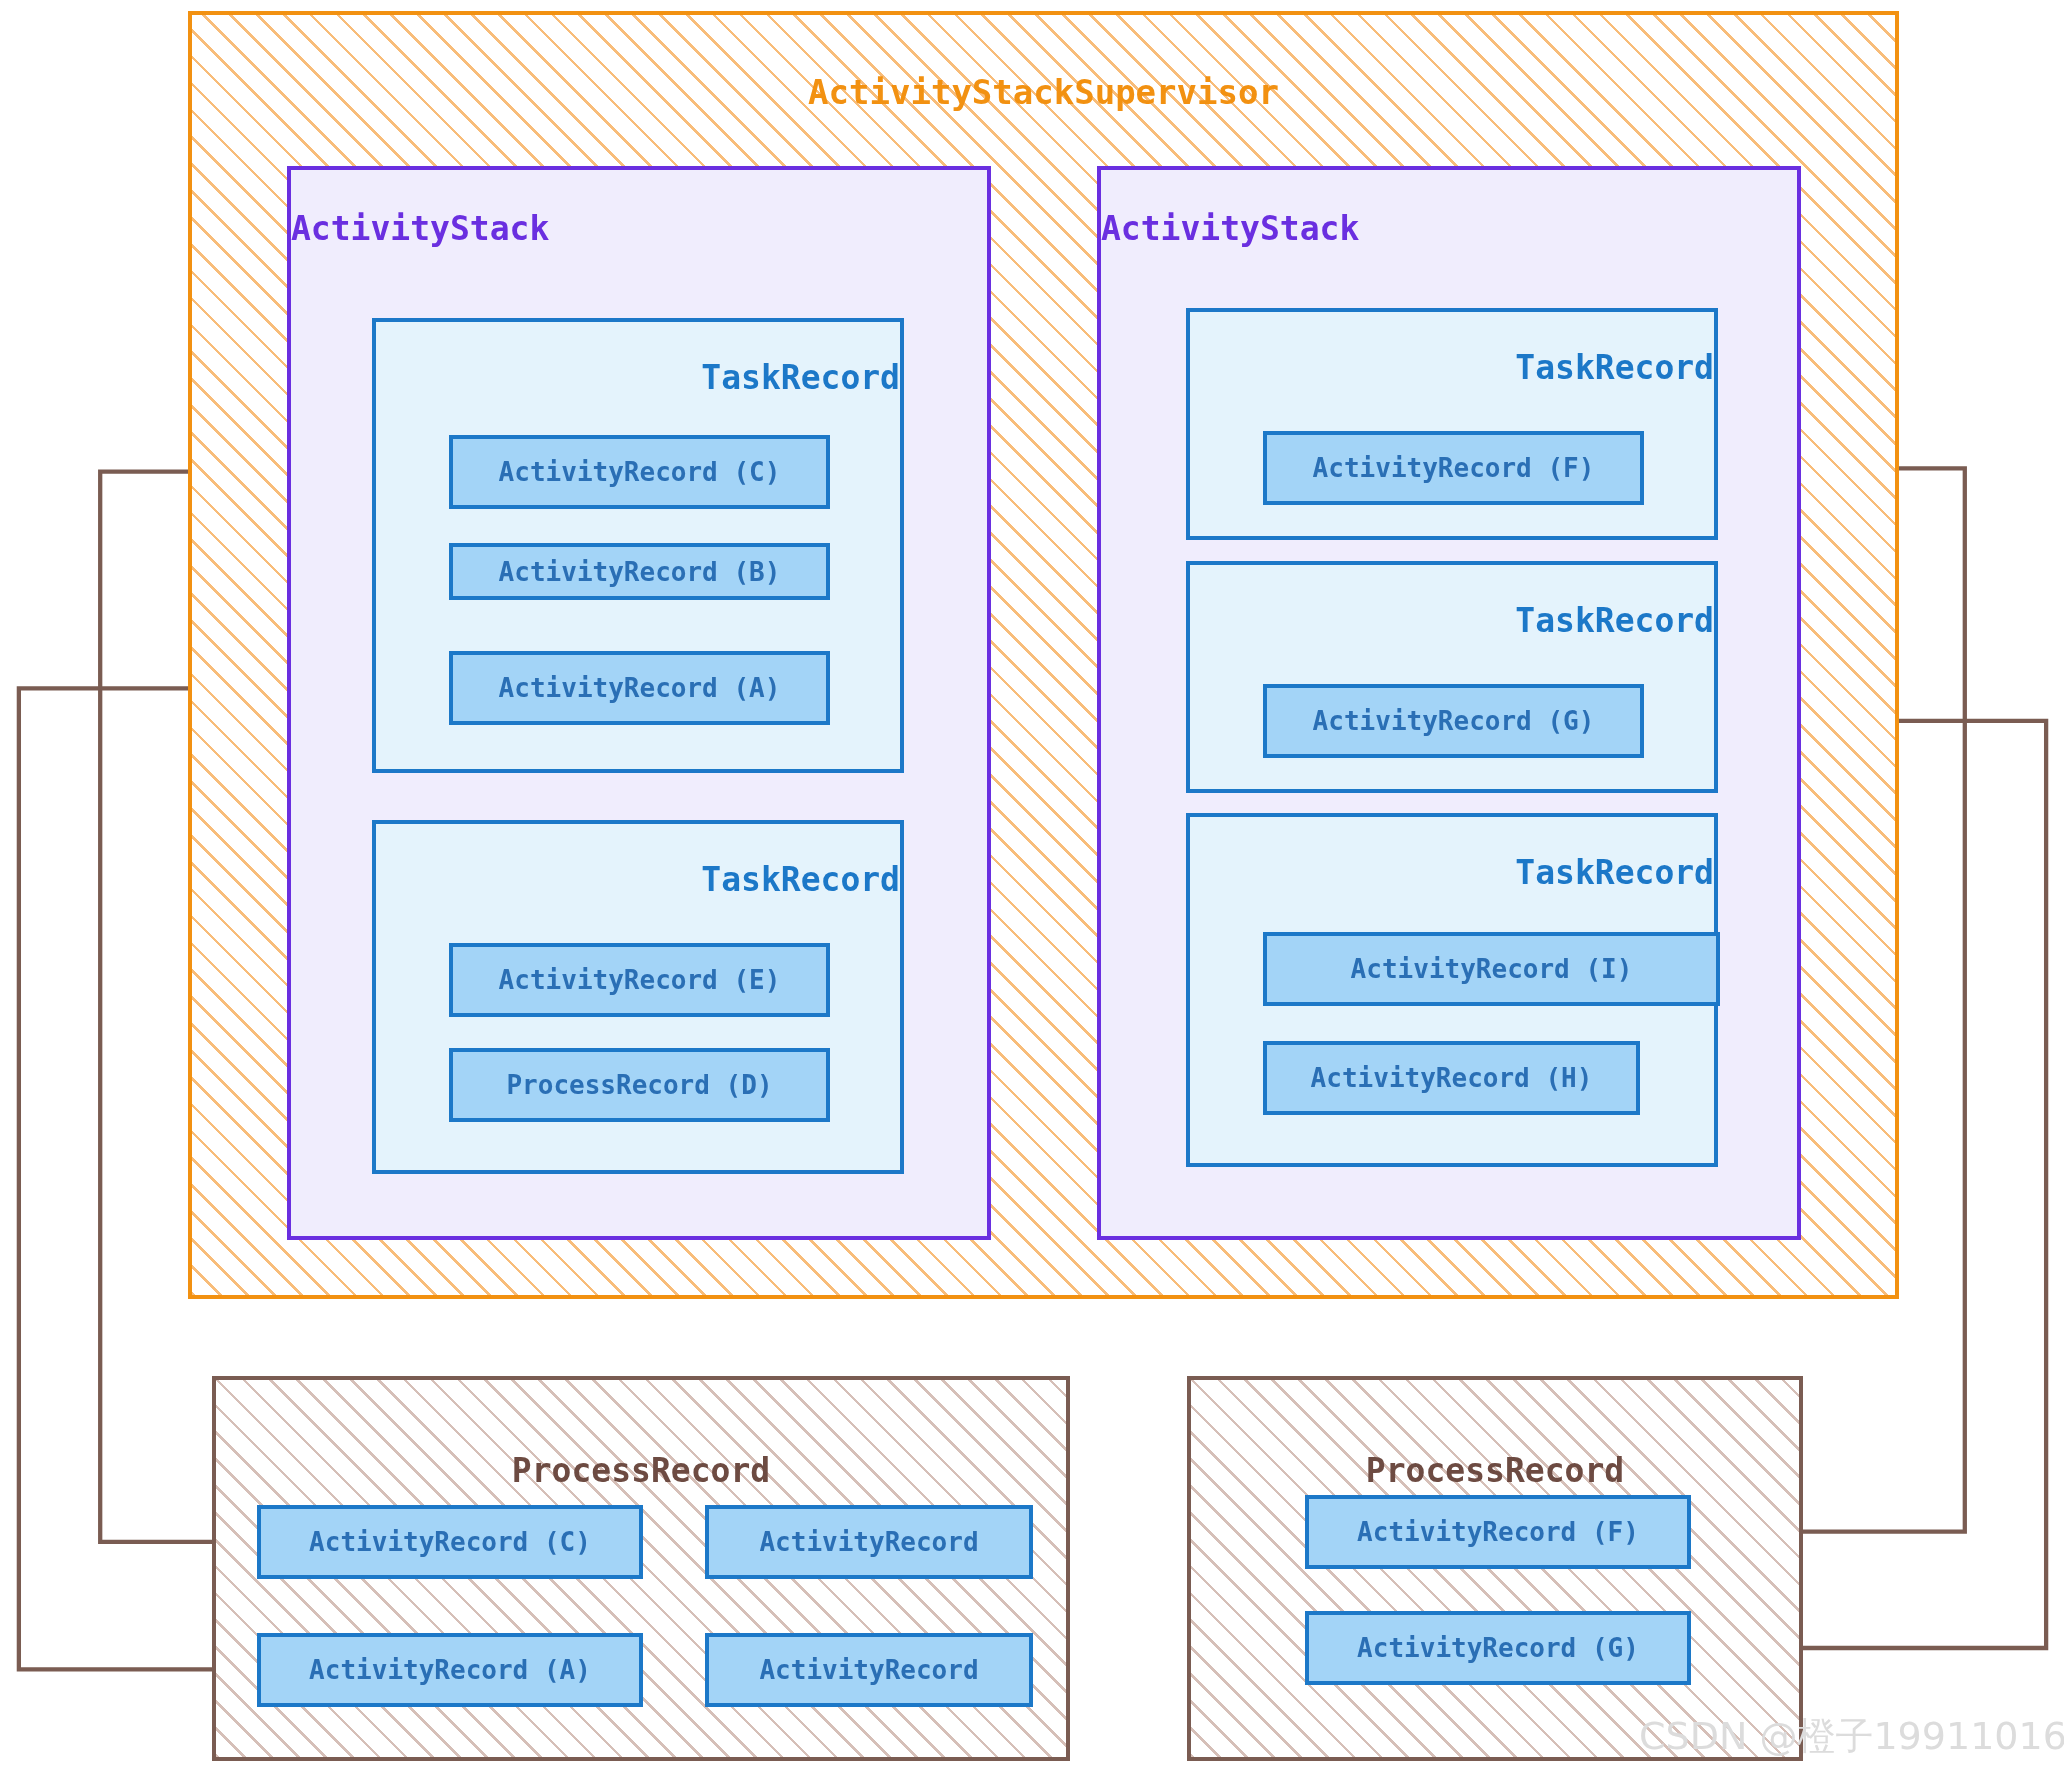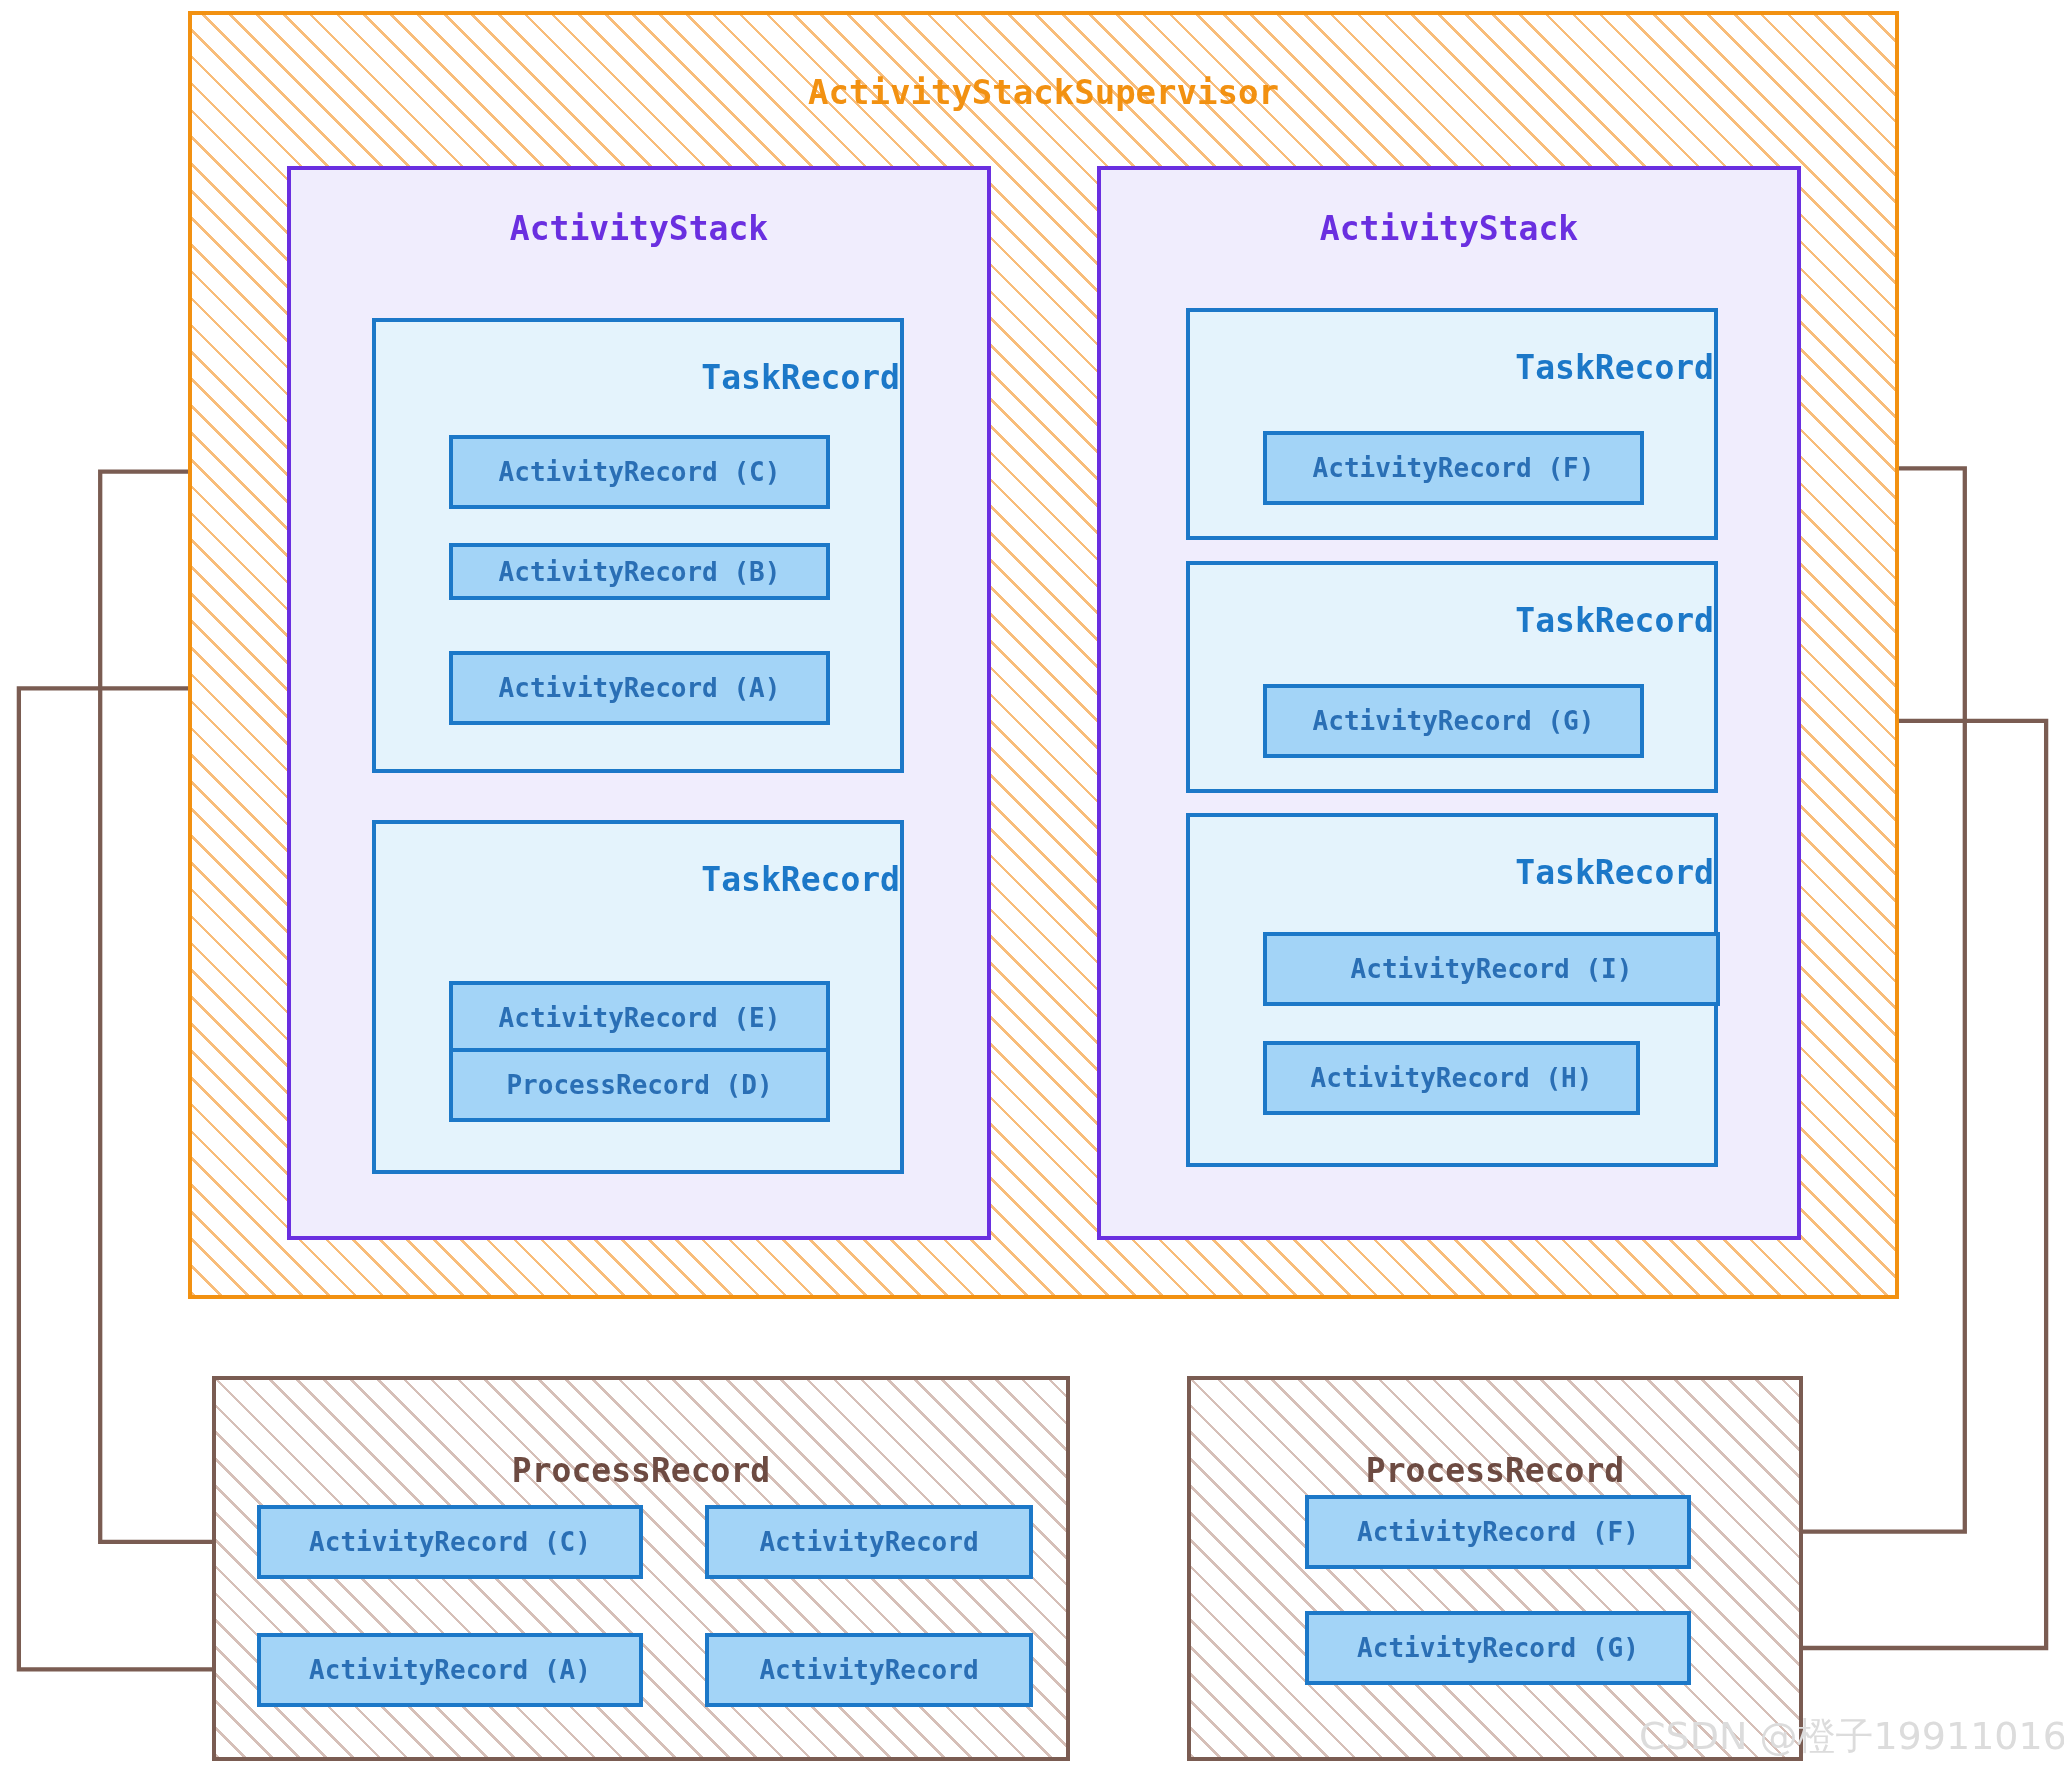--- a/index.html
+++ b/index.html
@@ -24,21 +24,21 @@
     color:#F29111;font-weight:bold;font-size:34px;letter-spacing:0px;
   }
 
   .stack{
     position:absolute;
     border:4.3px solid #6A2FE0;
     background:#F0EDFD;
     box-sizing:border-box;
   }
   .stack-title{
-    position:absolute;width:100%;text-align:center;
+    position:absolute;width:100%;
     color:#6A2FE0;font-weight:bold;font-size:33px;
   }
 
   .task{
     position:absolute;
     border:4.3px solid #1C78C8;
     background:#E4F3FC;
     box-sizing:border-box;
   }
   .task-title{
@@ -107,21 +107,21 @@
   <div class="task" style="left:372px;top:318px;width:532px;height:455px;">
     <div class="task-title" style="top:36px;left:0;">TaskRecord</div>
   </div>
   <div class="arec" style="left:449px;top:435px;width:381px;height:74px;">ActivityRecord (C)</div>
   <div class="arec" style="left:449px;top:543px;width:381px;height:57px;">ActivityRecord (B)</div>
   <div class="arec" style="left:449px;top:651px;width:381px;height:74px;">ActivityRecord (A)</div>
 
   <div class="task" style="left:372px;top:820px;width:532px;height:354px;">
     <div class="task-title" style="top:36px;left:0;">TaskRecord</div>
   </div>
-  <div class="arec" style="left:449px;top:981px;width:381px;height:74px;">ActivityRecord (E)</div>
+  <div class="arec" style="left:449px;top:943px;width:381px;height:74px;">ActivityRecord (E)</div>
   <div class="arec" style="left:449px;top:1048px;width:381px;height:74px;">ProcessRecord (D)</div>
 
   <div class="stack" style="left:1097px;top:166px;width:704px;height:1074px;">
     <div class="stack-title" style="top:39px;left:0;">ActivityStack</div>
   </div>
 
   <div class="task" style="left:1186px;top:308px;width:532px;height:232px;">
     <div class="task-title" style="top:36px;left:0;">TaskRecord</div>
   </div>
   <div class="arec" style="left:1263px;top:431px;width:381px;height:74px;">ActivityRecord (F)</div>

